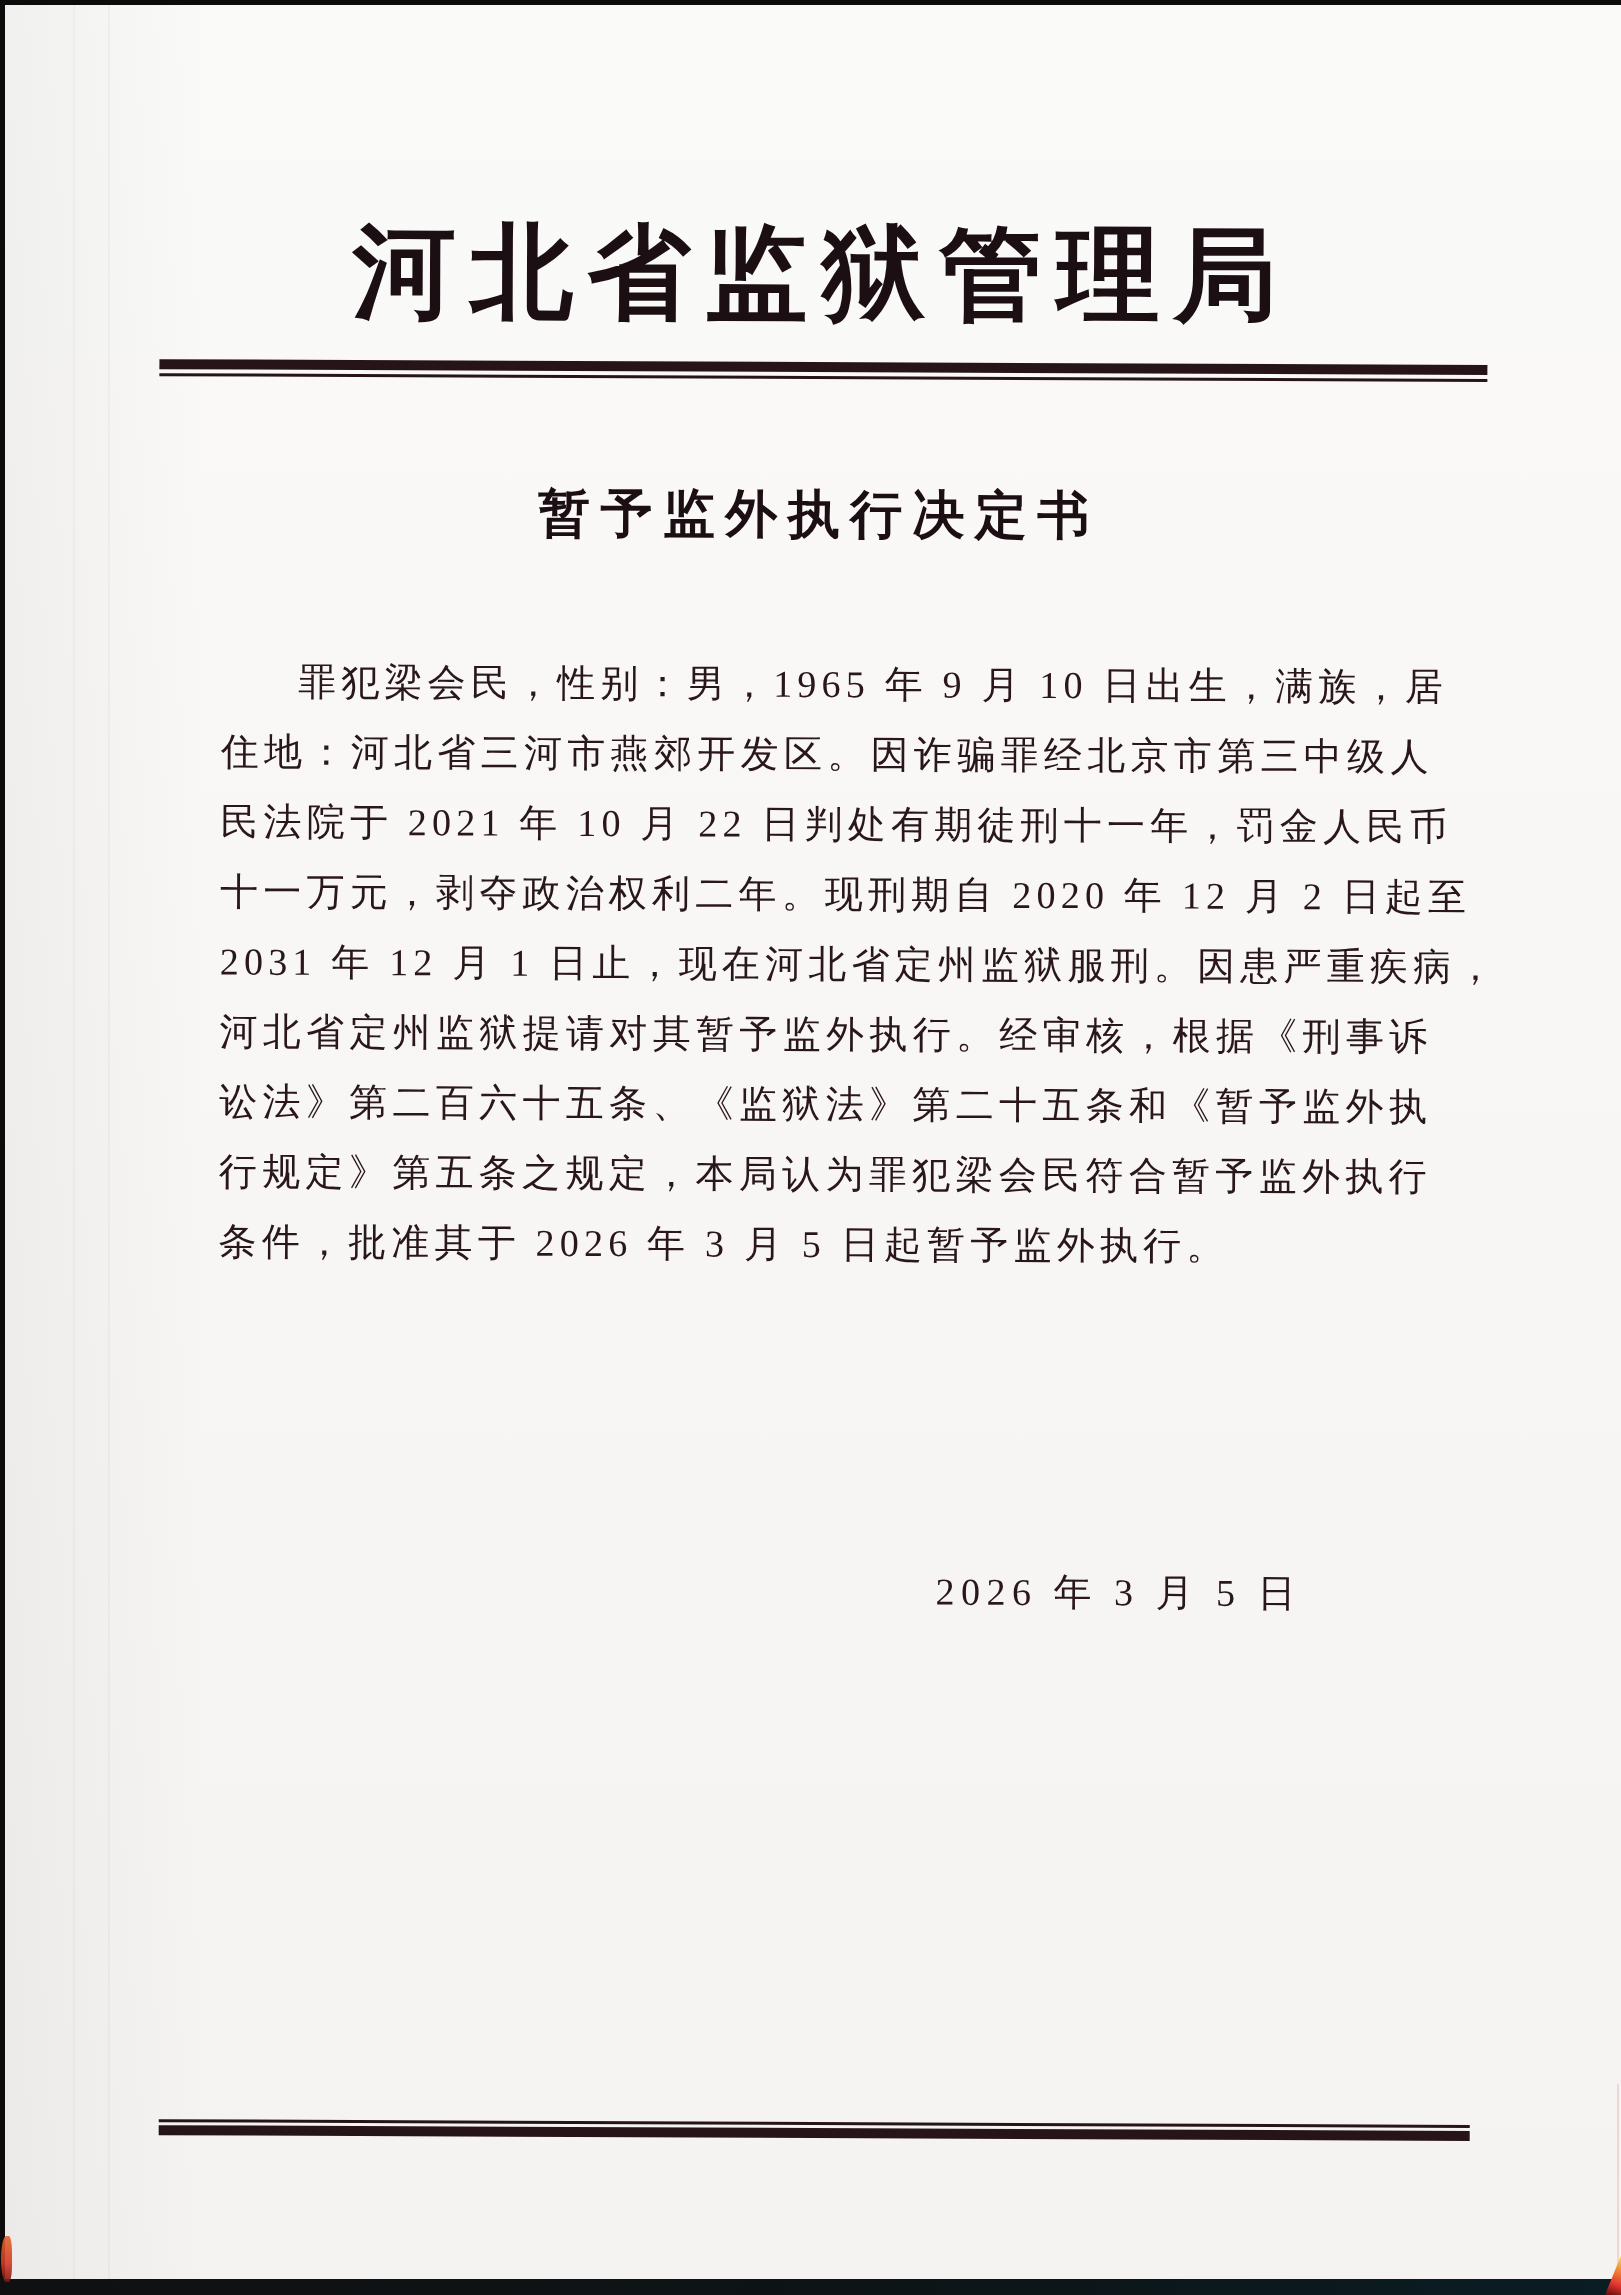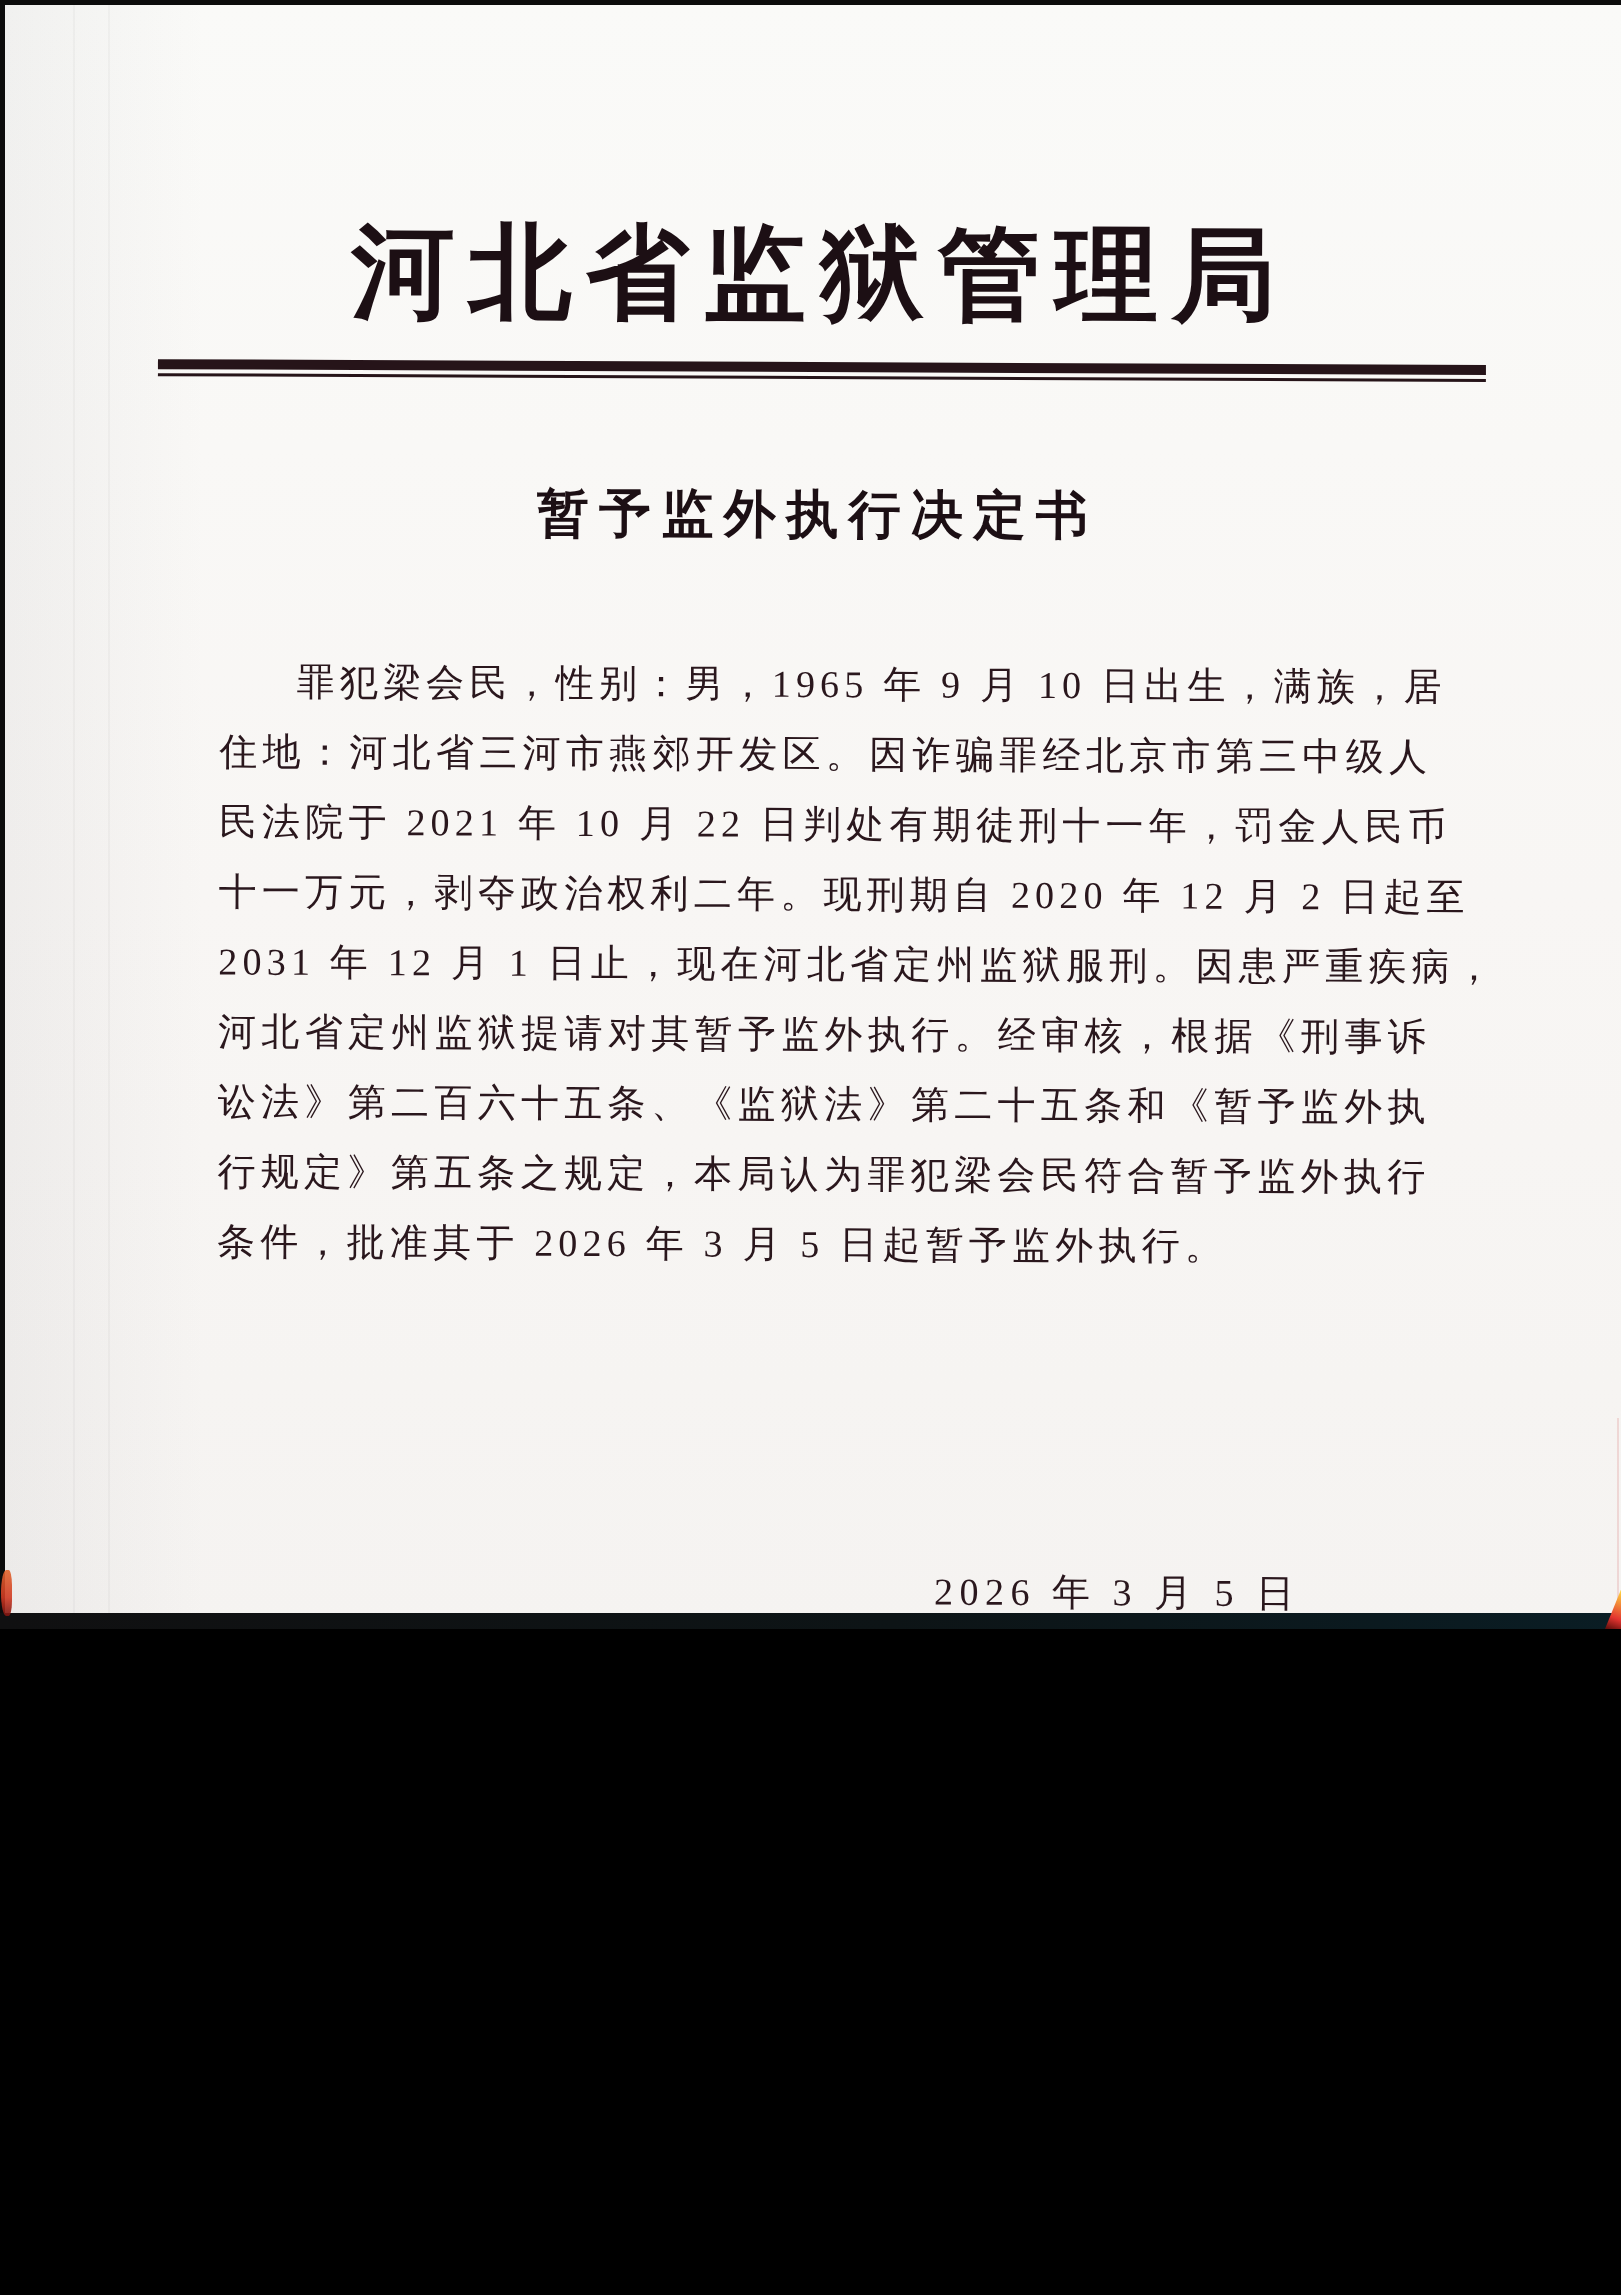--- a/index.html
+++ b/index.html
@@ -3,21 +3,21 @@
 <meta charset="utf-8">
 <style>
   html, body {
     margin: 0;
     padding: 0;
     background: #000;
   }
   .scan {
     position: relative;
     width: 1622px;
-    height: 1629px;
+    height: 2295px;
     background: linear-gradient(180deg, #fafaf8 0%, #f8f6f4 55%, #f5f3f1 100%);
     overflow: hidden;
     font-family: "Liberation Serif", "DejaVu Serif", serif;
   }
   
   .streak {
     position: absolute;
     top: 0;
     bottom: 0;
     width: 2px;

